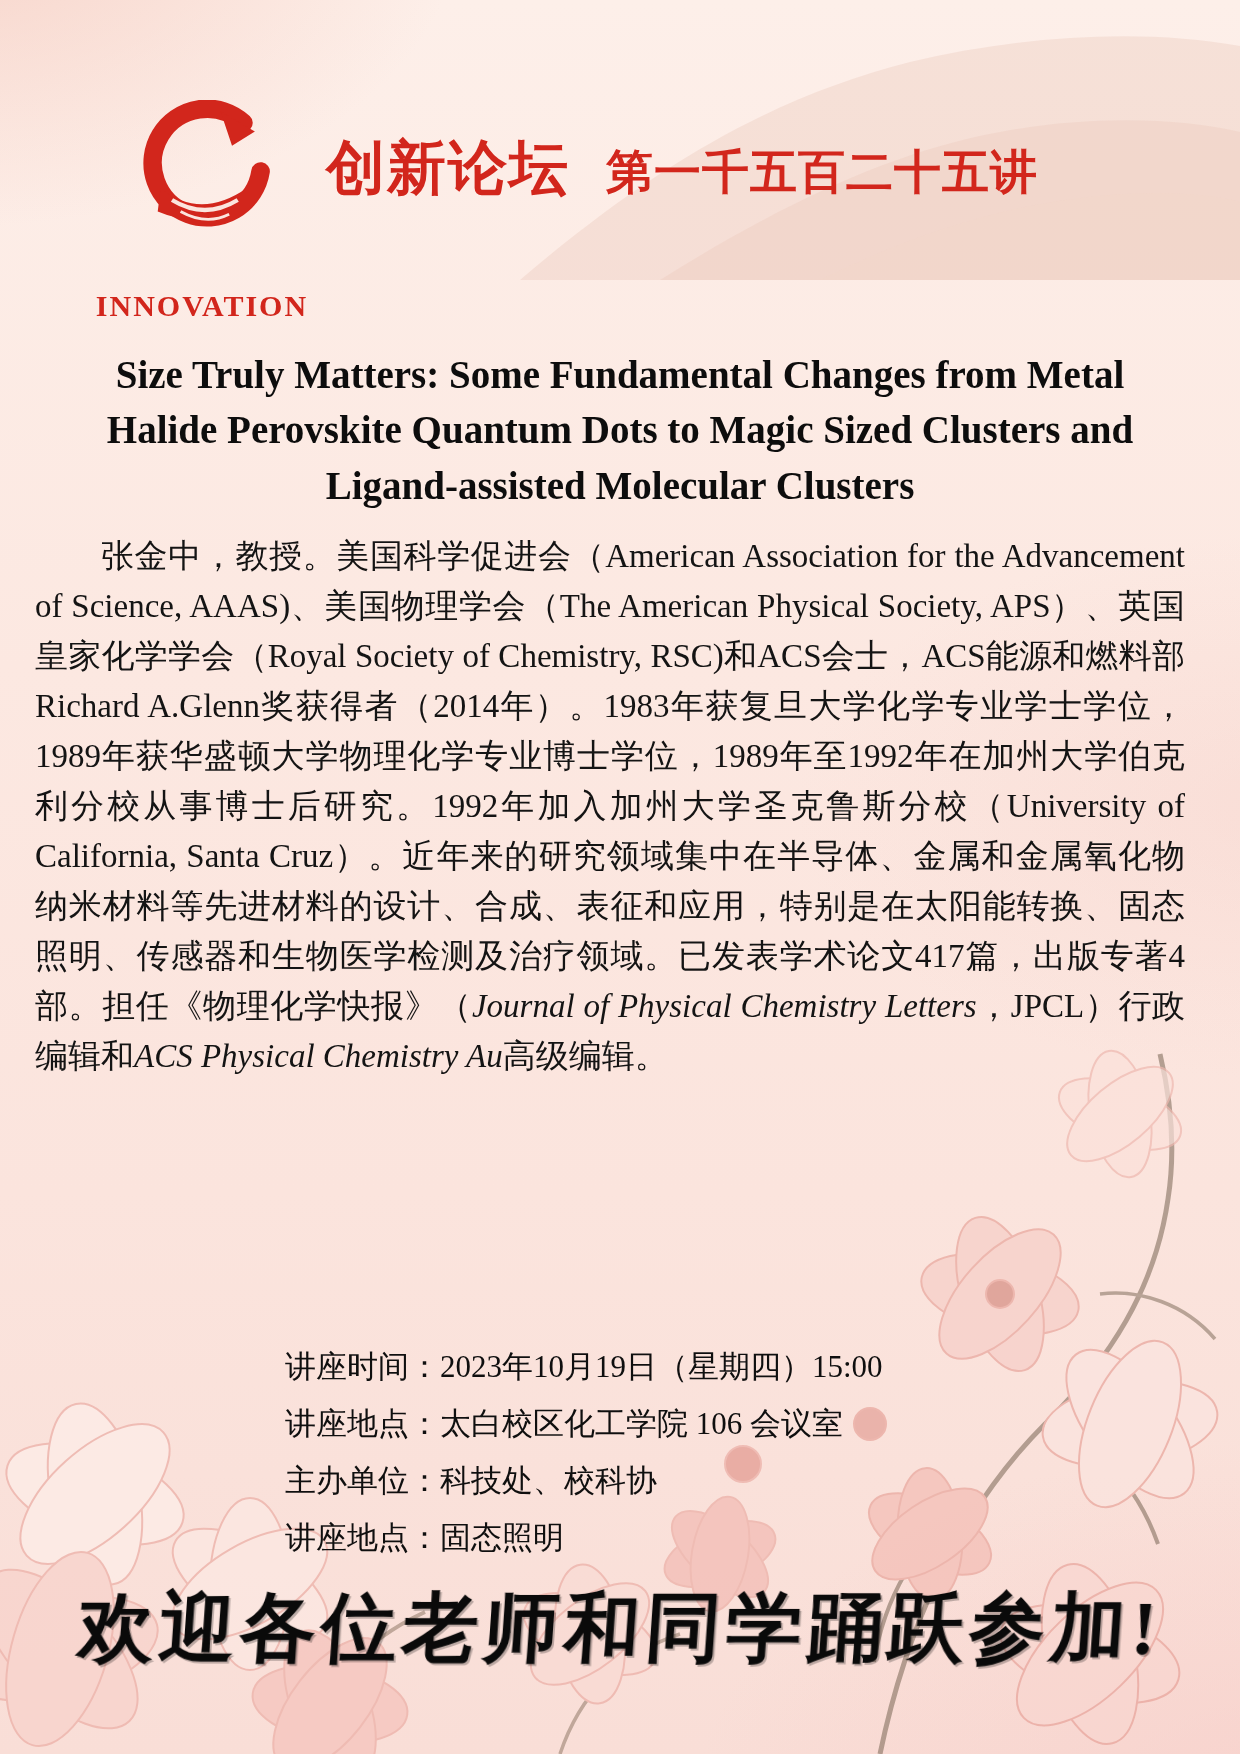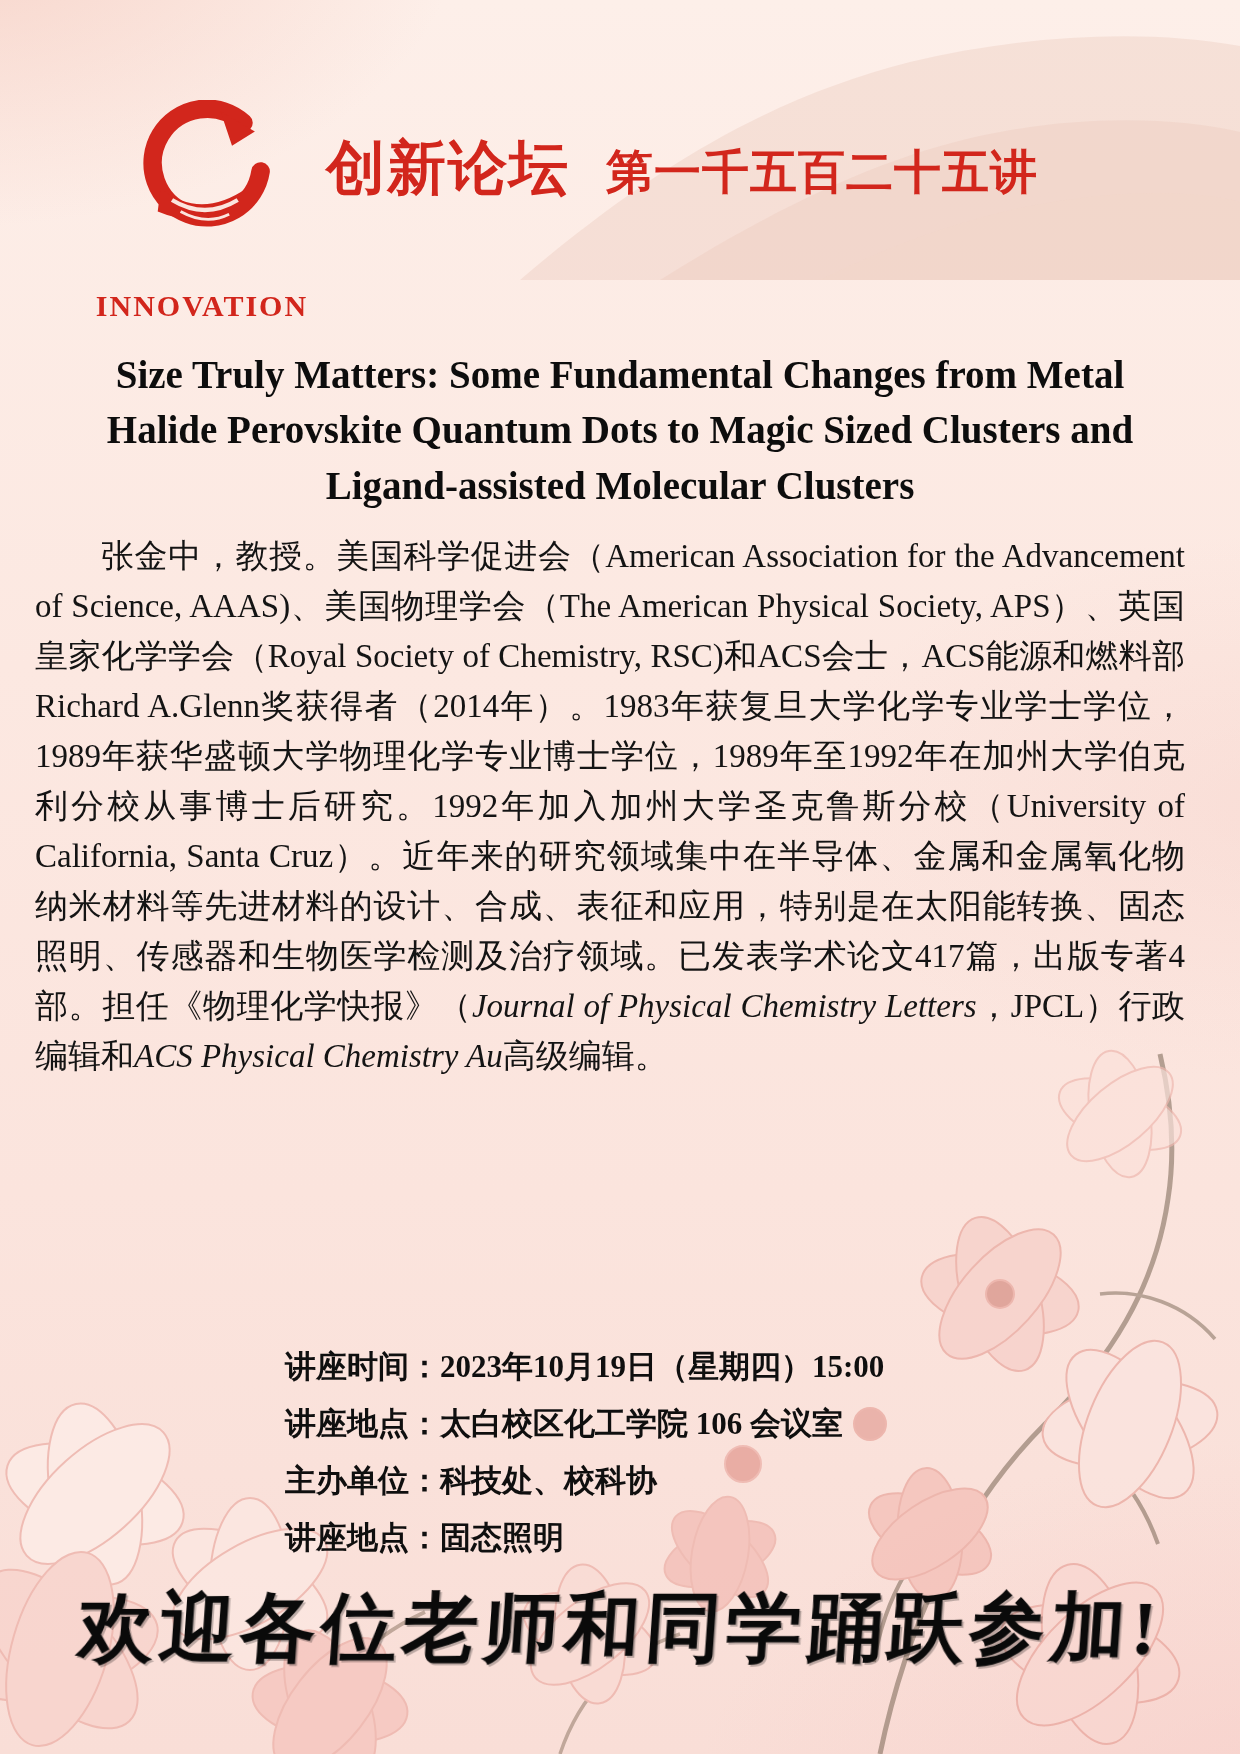--- a/index.html
+++ b/index.html
@@ -42,21 +42,21 @@
 
   
   .bio{
     margin:18px 55px 12px 35px;
     font-size:33px;line-height:50px;color:#141414;
     text-align:justify;text-indent:2em;
   }
   .bio .it{font-style:italic;}
 
   
-  .details{position:absolute;top:1338px;left:285px;z-index:2;font-size:31px;font-weight:bold;line-height:57px;color:#0f0f0f;}
+  .details{position:absolute;top:1338px;left:285px;z-index:2;font-size:31px;font-weight:normal;line-height:57px;color:#0f0f0f;}
   .detail-row{white-space:nowrap;}
 
   
   .footer{
     position:absolute;top:1578px;left:0;right:0;z-index:2;
     text-align:center;font-size:76px;font-weight:bold;color:#0a0a0a;
     letter-spacing:5px;transform:skewX(-4deg);
     text-shadow:2px 2px 0 rgba(0,0,0,.25);
   }
 </style>

